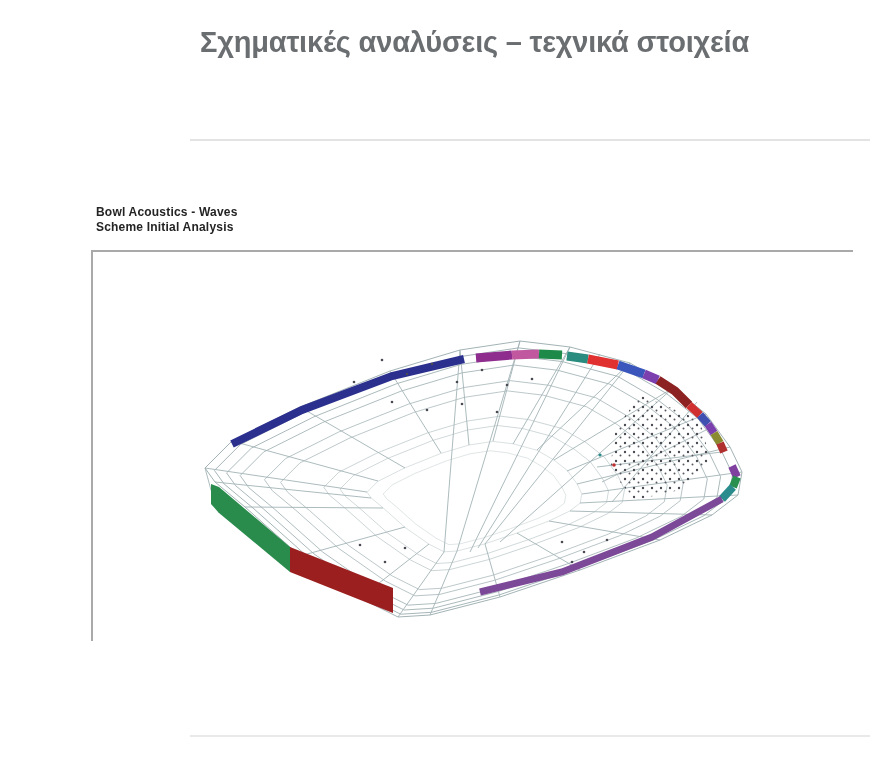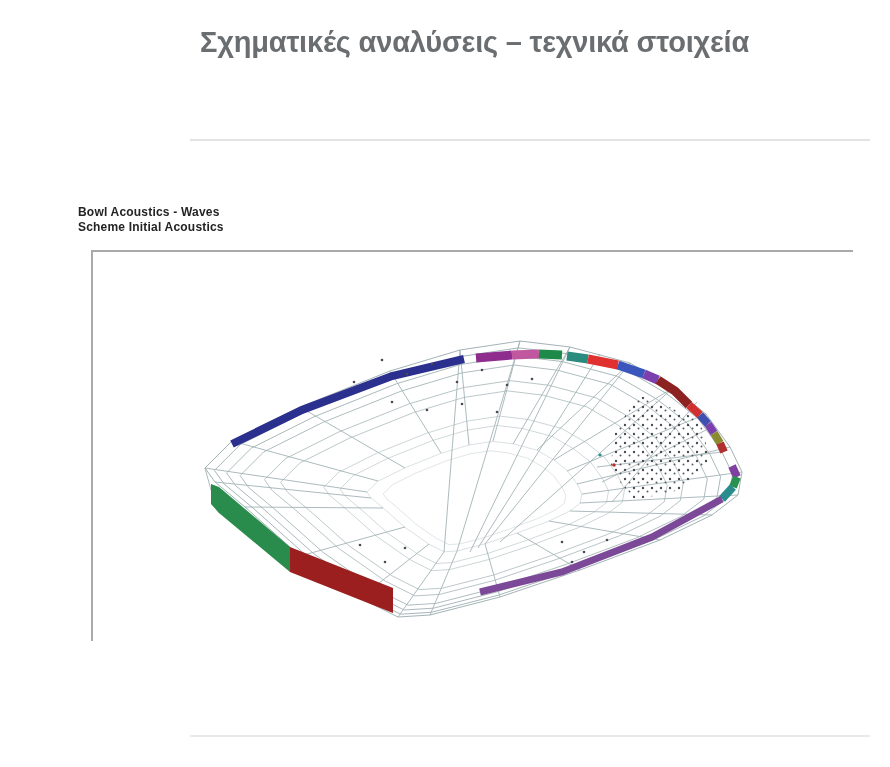--- a/index.html
+++ b/index.html
@@ -3,40 +3,40 @@
 <meta charset="utf-8">
 <style>
   html,body{margin:0;padding:0;background:#ffffff;}
   .page{position:relative;width:890px;height:767px;background:#ffffff;overflow:hidden;
         font-family:"Liberation Sans","DejaVu Sans",sans-serif;}
   .title{position:absolute;left:200px;top:22px;width:640px;
          font-size:29px;line-height:40px;font-weight:600;color:#6b6e71;letter-spacing:-0.2px;}
   .rule{position:absolute;height:2px;background:#e3e3e3;}
   .rule-top{left:190px;top:139px;width:680px;}
   .rule-bottom{left:190px;top:735px;width:680px;background:#e9e9e9;}
-  .fig-caption{position:absolute;left:78px;top:205px;
+  .fig-caption{position:absolute;left:96px;top:205px;
                font-size:12px;line-height:15px;font-weight:bold;color:#242424;letter-spacing:0.2px;}
   .fig-frame-top{position:absolute;left:91px;top:250px;width:762px;height:2px;background:#a9a9a9;}
   .fig-frame-left{position:absolute;left:91px;top:250px;width:2px;height:391px;background:#a9a9a9;}
   .fig-svg{position:absolute;left:92px;top:252px;}
 </style>
 </head>
 <body>
 
 <div class="page">
 
   <div class="title">
     <div>Σχηματικές αναλύσεις – τεχνικά στοιχεία</div>
   </div>
 
   <div class="rule rule-top"></div>
 
   <div class="fig-caption">
     <div>Bowl Acoustics - Waves</div>
-    <div>Scheme Initial Acoustics</div>
+    <div>Scheme Initial Analysis</div>
   </div>
 
   <div class="fig-frame-top"></div>
   <div class="fig-frame-left"></div>
 
   <svg class="fig-svg" width="770" height="470" viewBox="0 0 770 470">
     <defs>
       <pattern id="dots" width="9" height="9" patternUnits="userSpaceOnUse">
         <circle cx="2" cy="2" r="1.2" fill="#4a4a52"></circle>
         <circle cx="6.5" cy="5.5" r="1.0" fill="#5a5a62"></circle>

